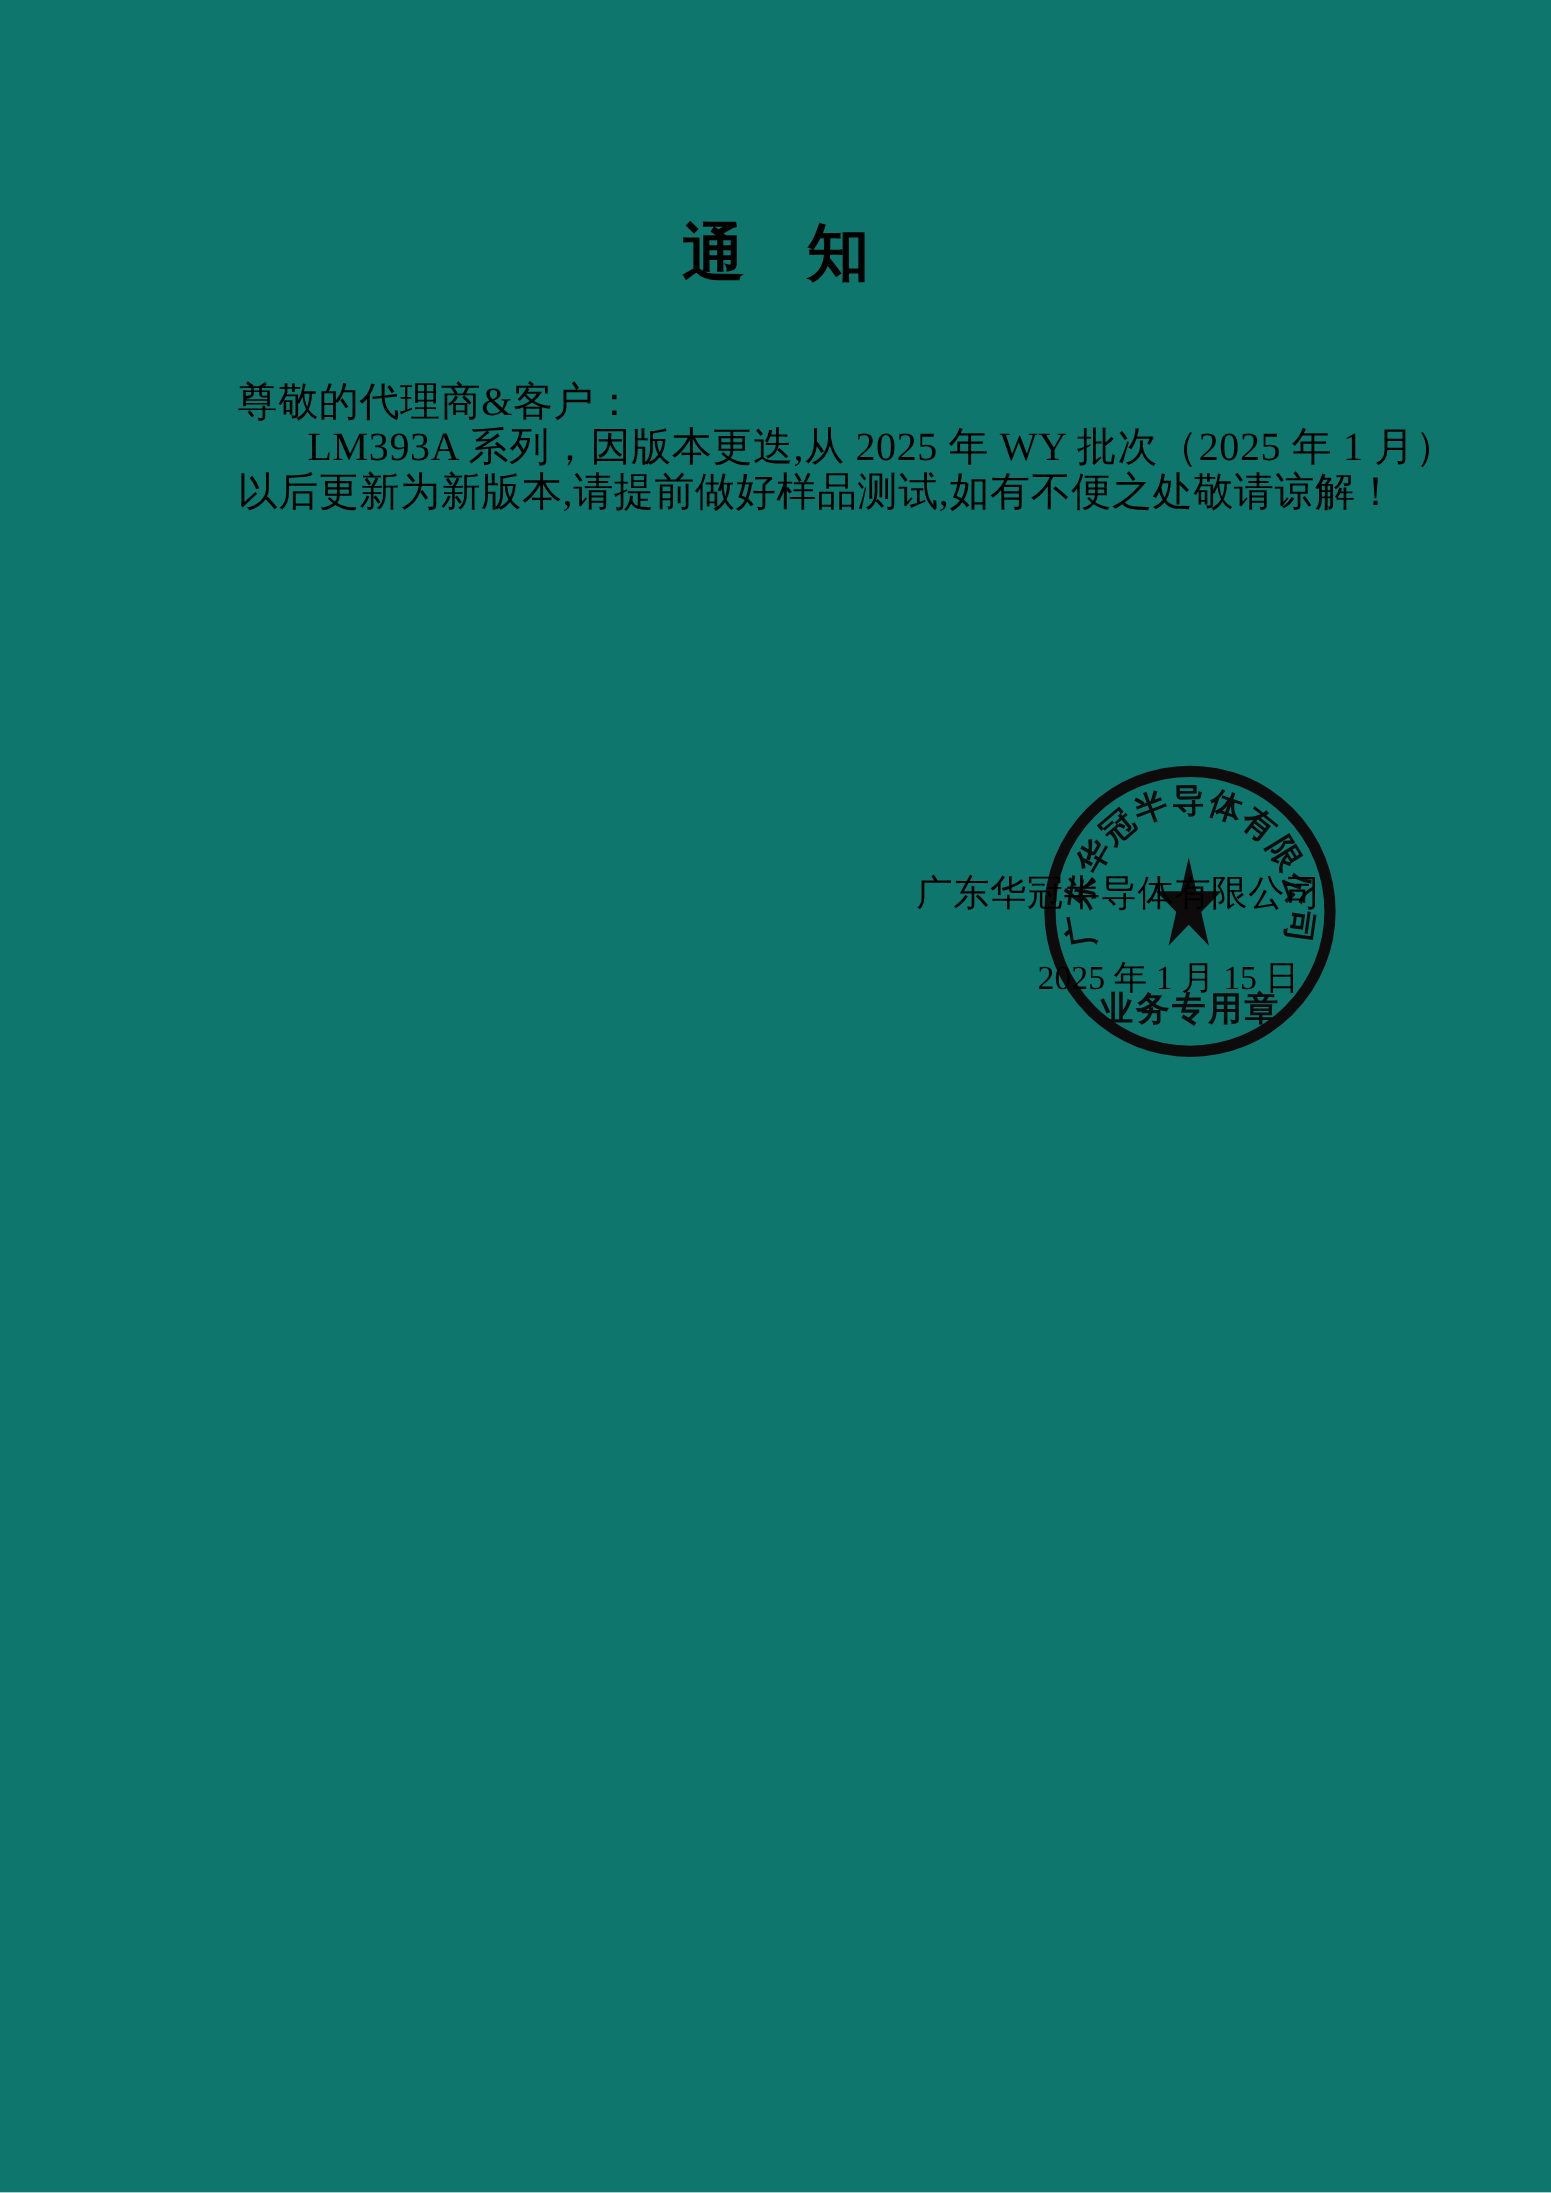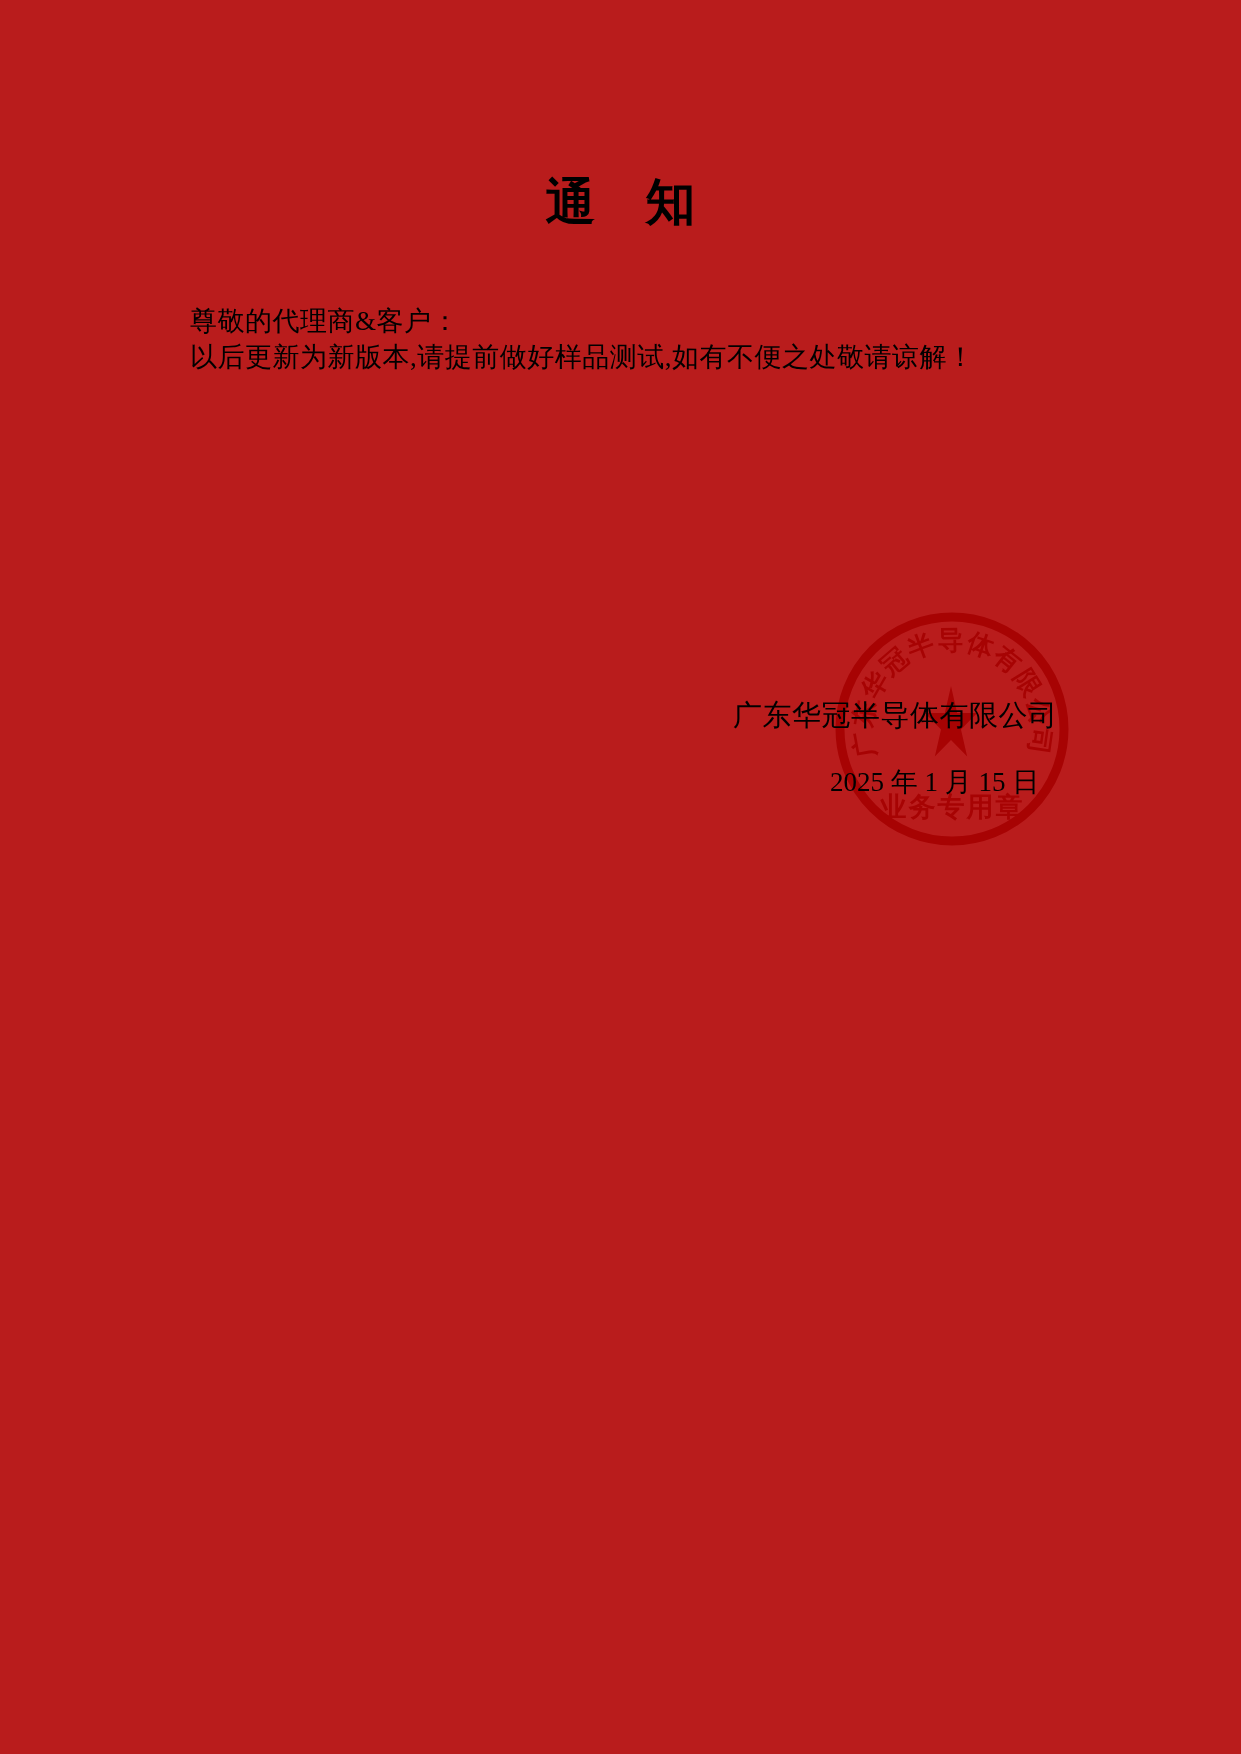--- a/index.html
+++ b/index.html
@@ -4,21 +4,21 @@
 <style>
   html, body {
     margin: 0;
     padding: 0;
     background: #ffffff;
   }
   .page {
     position: relative;
     width: 1241px;
     height: 1754px;
-    background: #b91c1c;
+    background: #0f766e;
     overflow: hidden;
     font-family: "Liberation Serif", "DejaVu Serif", serif;
     color: #000000;
     text-decoration: underline;
   }
   .doc-title {
     position: absolute;
     top: 172px;
     left: 0;
     width: 1241px;
@@ -28,21 +28,21 @@
     font-size: 50px;
     line-height: 1.2;
     color: #000000;
     white-space: pre;
   }
   .body-text {
     position: absolute;
     top: 303px;
     left: 190px;
     width: 850px;
-    font-size: 27px;
+    font-size: 32px;
     line-height: 36px;
     color: #000000;
   }
   .body-line {
     white-space: pre;
     letter-spacing: 0.5px;
   }
   .body-line.indent {
     padding-left: 56px;
   }
@@ -92,20 +92,21 @@
 </style>
 </head>
 <body>
 
 <div class="page">
 
   <div class="doc-title">通　知</div>
 
   <div class="body-text">
     <div class="body-line">尊敬的代理商&amp;客户：</div>
+    <div class="body-line indent">LM393A 系列，因版本更迭,从 2025 年 WY 批次（2025 年 1 月）</div>
     <div class="body-line">以后更新为新版本,请提前做好样品测试,如有不便之处敬请谅解！</div>
   </div>
 
   <div class="sig-company">广东华冠半导体有限公司</div>
 
   <div class="sig-date">2025 年 1 月 15 日</div>
 
   <div class="seal">
     <svg viewBox="-125 -125 250 250" xmlns="http://www.w3.org/2000/svg">
 

